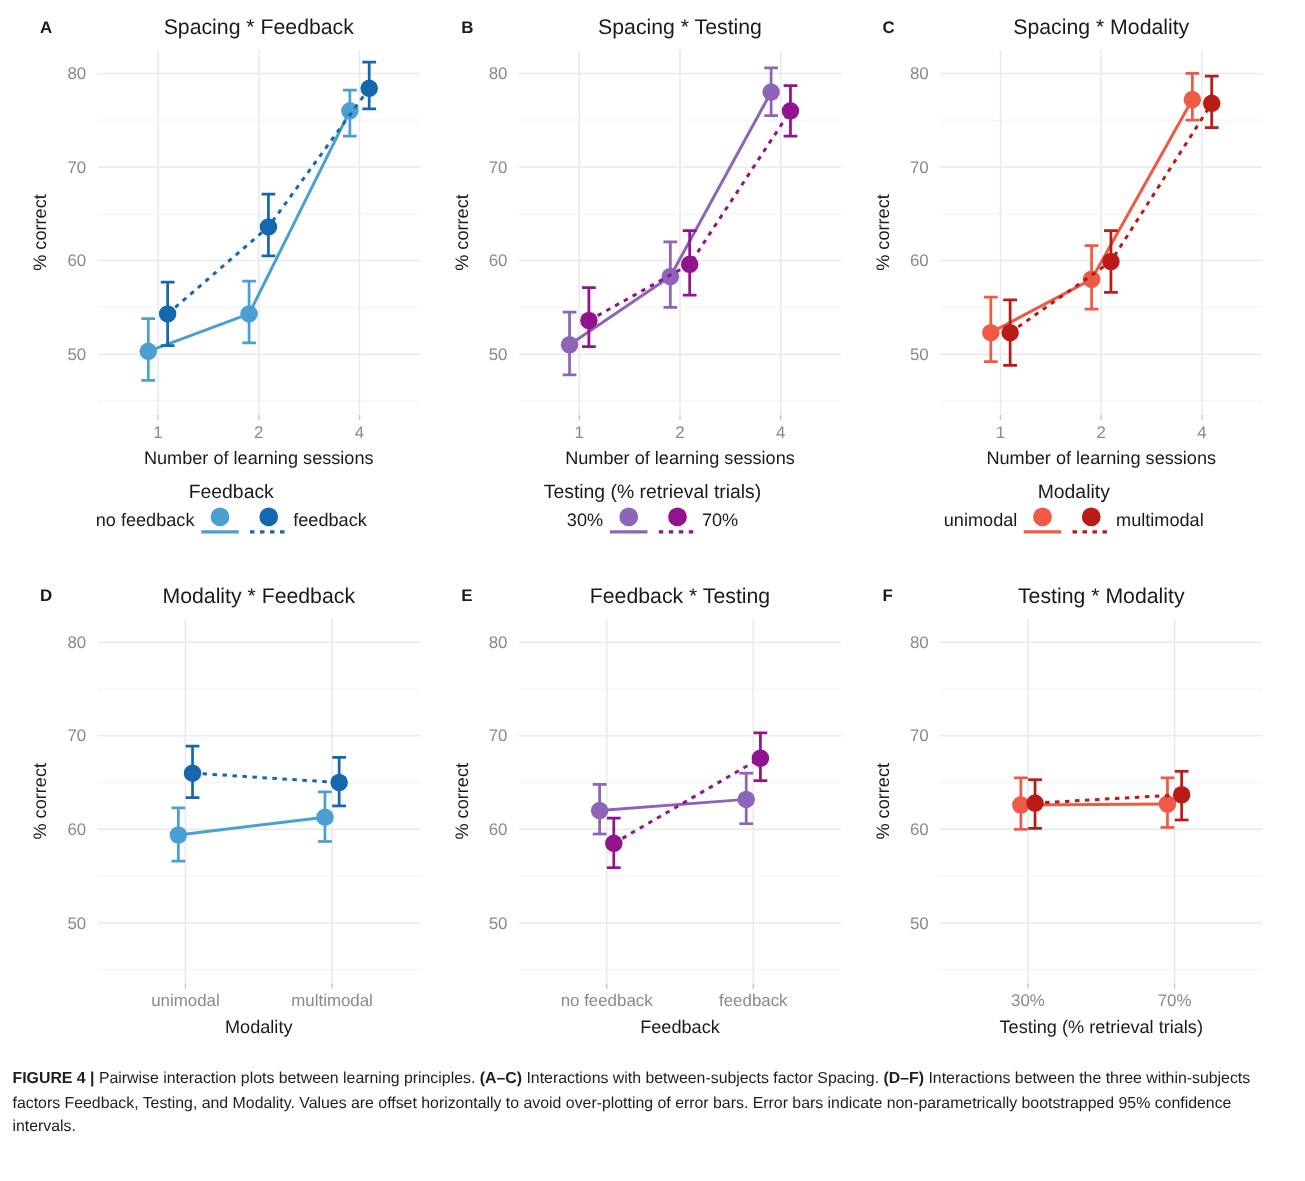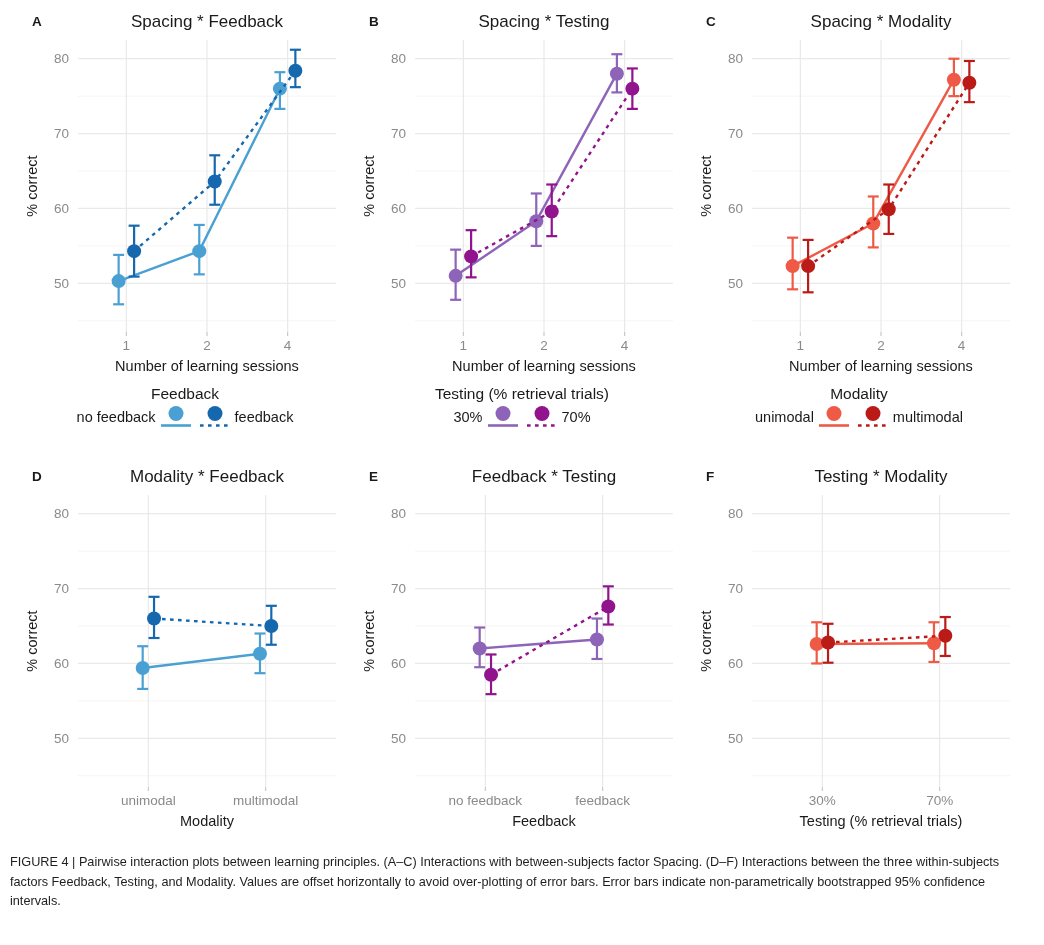--- a/index.html
+++ b/index.html
@@ -48,21 +48,21 @@
     color: #1a1a1a;
   }
   .legend-key { display: inline-block; line-height: 0; }
   .caption {
     margin: 16px 14px 0 10px;
     font-size: 12.7px;
     line-height: 1.55;
     color: #1e1e1e;
     max-width: 1024px;
   }
-  .caption .b { font-weight: normal; }
+  .caption .b { font-weight: bold; }
 </style>
 </head>
 <body>
 
 <div class="figure">
 
   <div class="chart-grid">
     <div class="panel">
       <svg width="325" height="375" viewBox="0 0 325 375">
           <g>

